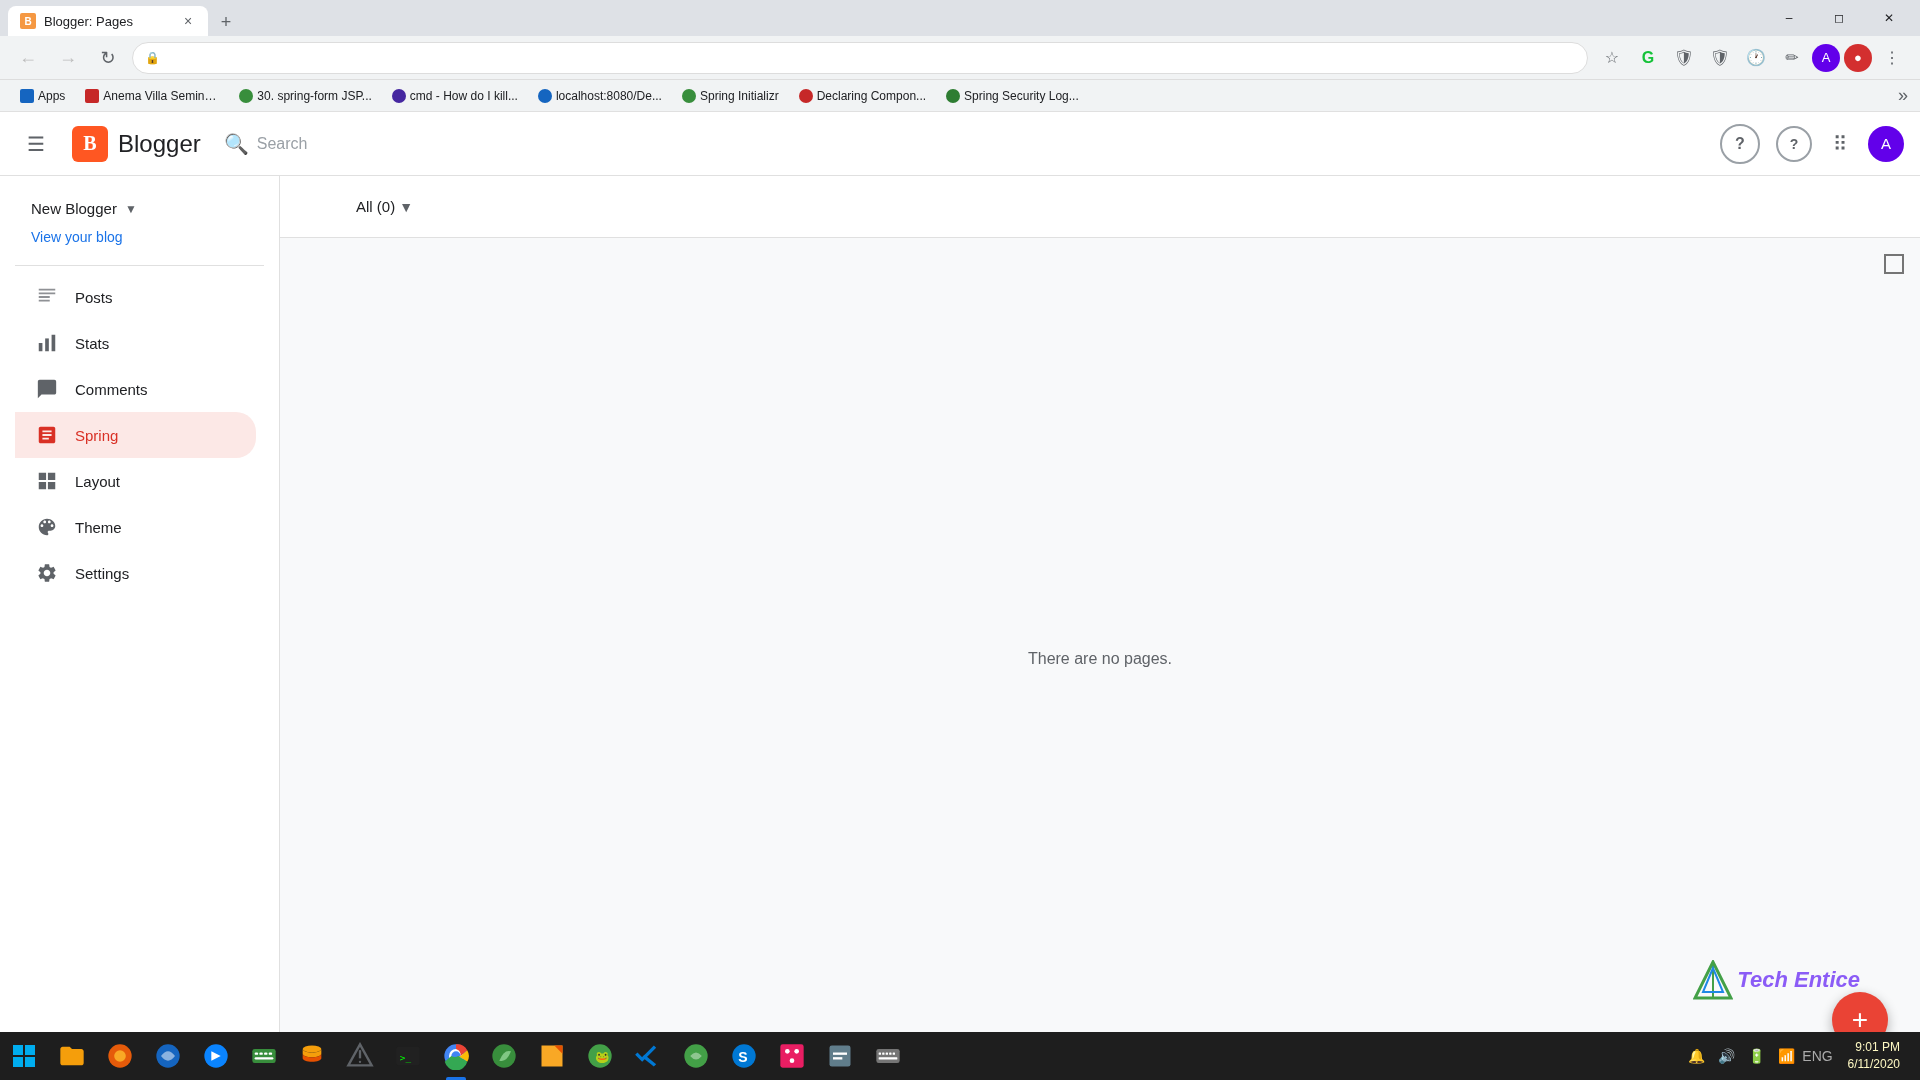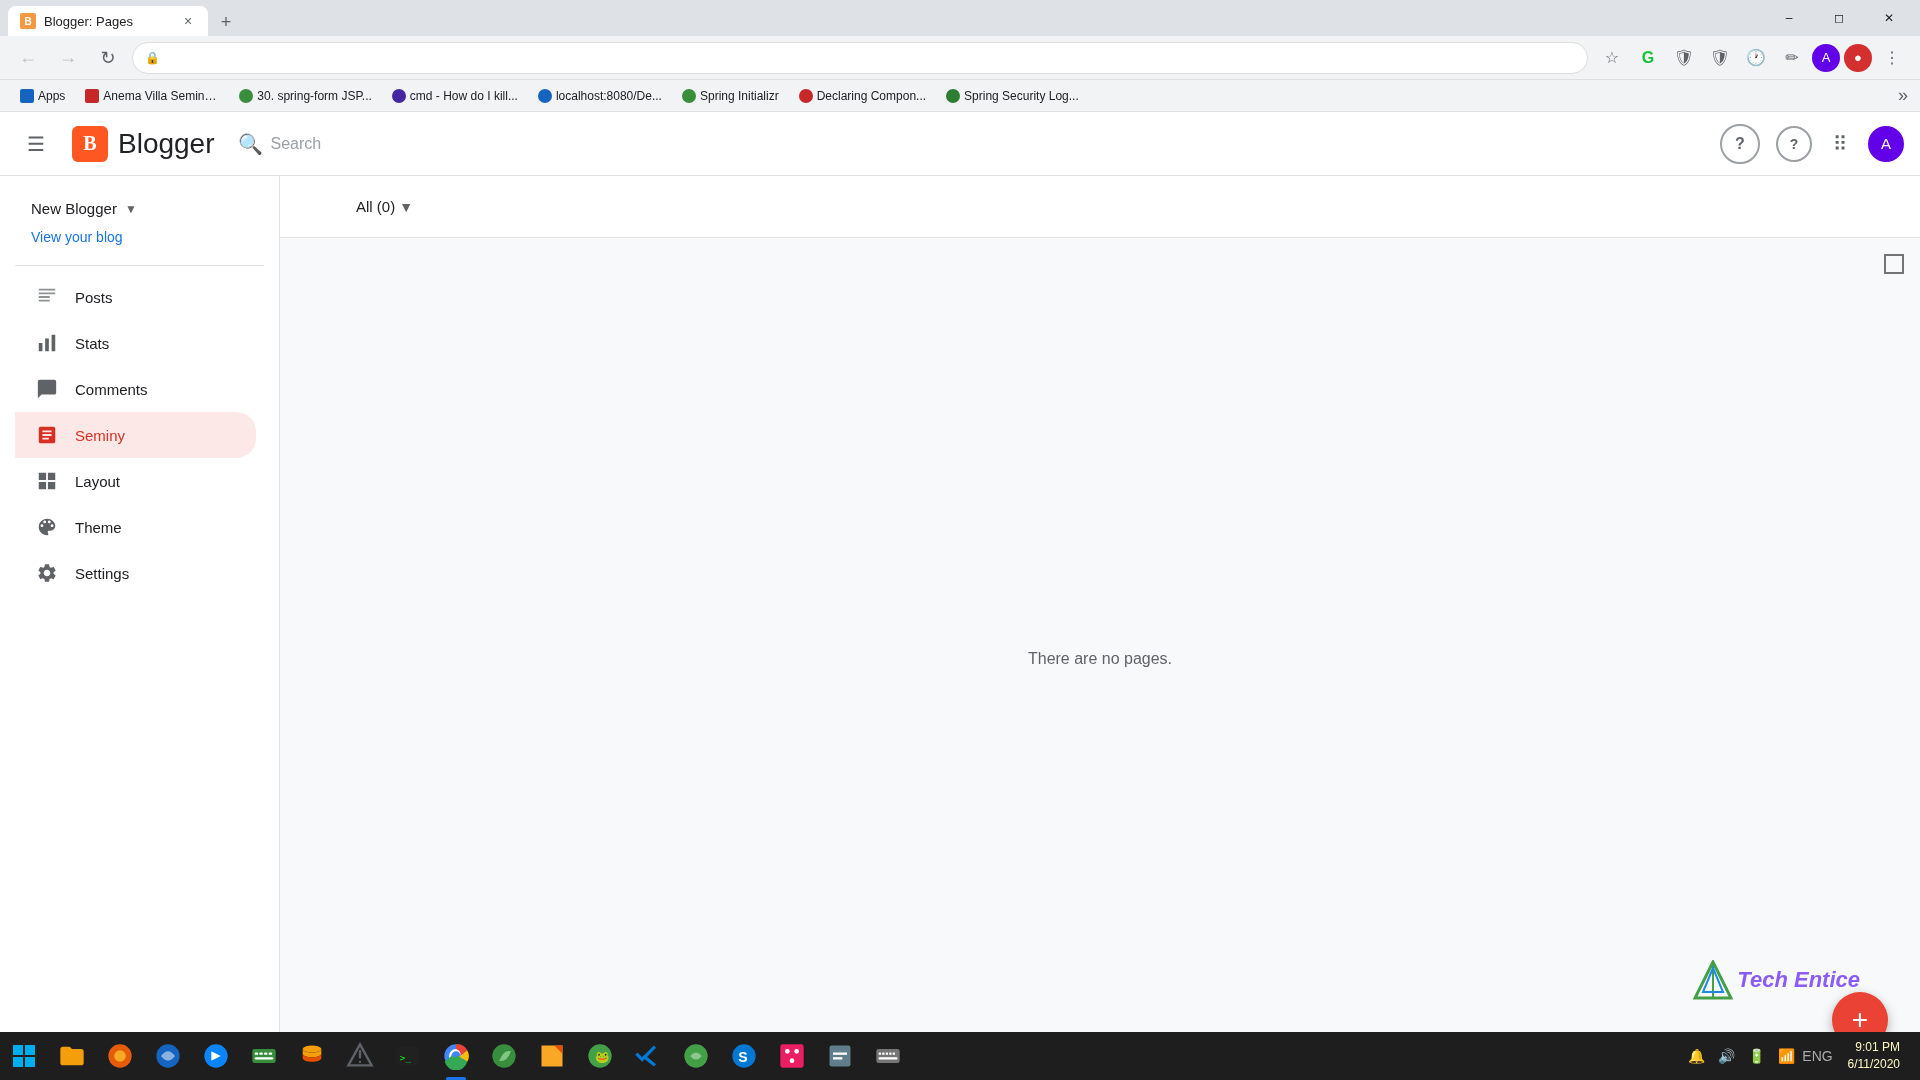--- a/index.html
+++ b/index.html
@@ -39,21 +39,21 @@
     .bookmarks-more { margin-left: auto; color: #5f6368; font-size: 18px; cursor: pointer; }
 
     
     .app-area { flex: 1; display: flex; flex-direction: column; background: #fff; }
 
     
     .blogger-header { height: 64px; background: #fff; display: flex; align-items: center; padding: 0 16px; gap: 16px; border-bottom: 1px solid #e0e0e0; }
     .hamburger { width: 40px; height: 40px; display: flex; align-items: center; justify-content: center; border-radius: 50%; cursor: pointer; color: #5f6368; font-size: 20px; }
     .blogger-logo { display: flex; align-items: center; gap: 10px; }
     .blogger-icon { width: 36px; height: 36px; background: #ff5722; border-radius: 6px; display: flex; align-items: center; justify-content: center; color: white; font-weight: bold; font-size: 20px; font-family: serif; }
-    .blogger-name { font-size: 28px; font-weight: 400; color: #202124; }
+    .blogger-name { font-size: 24px; font-weight: 400; color: #202124; }
     .search-bar { flex: 1; display: flex; align-items: center; }
     .search-icon-btn { width: 40px; height: 40px; display: flex; align-items: center; justify-content: center; border-radius: 50%; cursor: pointer; color: #5f6368; font-size: 20px; }
     .search-input { border: none; outline: none; font-size: 16px; width: 300px; color: #202124; background: transparent; }
     .search-input::placeholder { color: #9aa0a6; }
     .header-help { width: 40px; height: 40px; display: flex; align-items: center; justify-content: center; border-radius: 50%; cursor: pointer; color: #5f6368; border: 2px solid #9aa0a6; font-size: 16px; font-weight: bold; }
     .header-actions { display: flex; align-items: center; gap: 8px; margin-left: auto; }
     .header-help2 { width: 36px; height: 36px; display: flex; align-items: center; justify-content: center; border-radius: 50%; cursor: pointer; border: 2px solid #9aa0a6; color: #5f6368; font-size: 14px; font-weight: bold; }
     .grid-icon { width: 40px; height: 40px; display: flex; align-items: center; justify-content: center; border-radius: 50%; cursor: pointer; font-size: 20px; color: #5f6368; }
     .avatar { width: 36px; height: 36px; border-radius: 50%; background: #6200ea; color: white; display: flex; align-items: center; justify-content: center; font-size: 15px; font-weight: 500; cursor: pointer; }
 
@@ -235,21 +235,21 @@
               </svg>
           </span>
           <span class="sidebar-label">Comments</span>
         </div>
         <div class="sidebar-item active">
           <span class="sidebar-icon" style="color:#d93025;">
             <svg width="22" height="22" viewBox="0 0 24 24" fill="#d93025">
                 <path d="M19 3H5c-1.1 0-2 .9-2 2v14c0 1.1.9 2 2 2h14c1.1 0 2-.9 2-2V5c0-1.1-.9-2-2-2zm-5 14H7v-2h7v2zm3-4H7v-2h10v2zm0-4H7V7h10v2z"></path>
               </svg>
           </span>
-          <span class="sidebar-label" style="color:#d93025;">Seminy</span>
+          <span class="sidebar-label" style="color:#d93025;">Spring</span>
         </div>
         <div class="sidebar-item">
           <span class="sidebar-icon">
             <svg width="22" height="22" viewBox="0 0 24 24" fill="#5f6368">
                 <path d="M3 3h8v8H3V3zm10 0h8v8h-8V3zM3 13h8v8H3v-8zm10 0h8v8h-8v-8z"></path>
               </svg>
           </span>
           <span class="sidebar-label">Layout</span>
         </div>
         <div class="sidebar-item">

